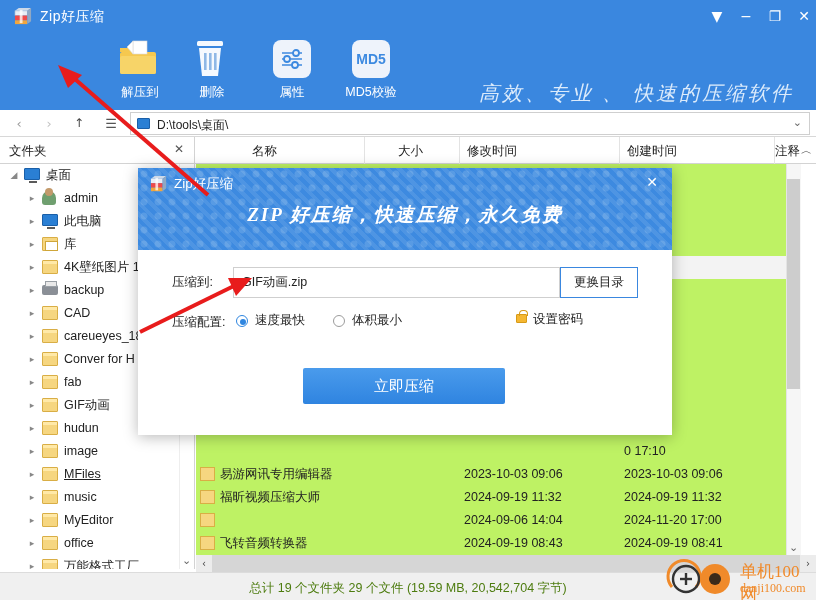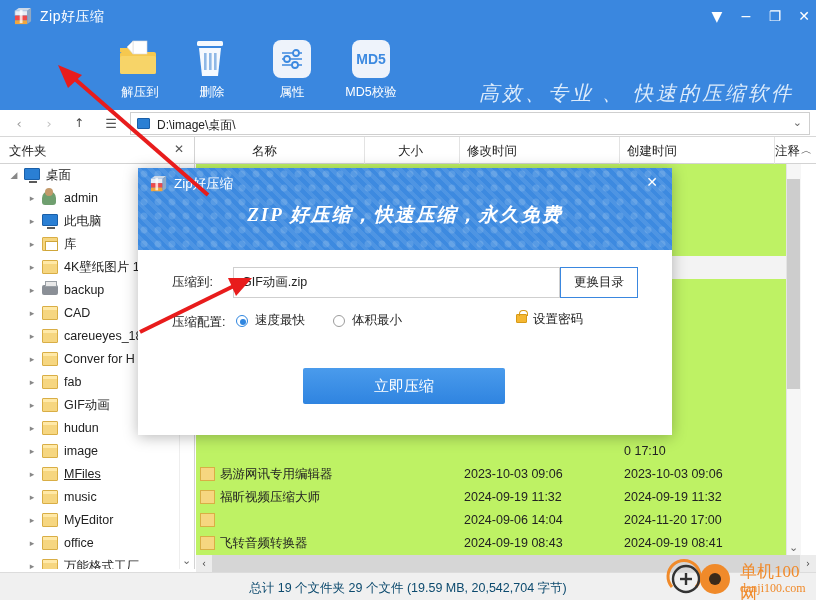--- a/index.html
+++ b/index.html
@@ -222,21 +222,21 @@
   }
   #fl-hleft { left:0; } #fl-hright { right:0; }
 
   
   #statusbar {
     position:absolute; left:0; top:572px; width:816px; height:28px;
     background:#f0f0f0; border-top:1px solid #dcdcdc;
   }
   #status-text {
     position:absolute; left:50%; transform:translateX(-50%); top:7px;
-    font-size:12.5px; color:#0c4a6e; white-space:nowrap;
+    font-size:12.5px; color:#4d7c0f; white-space:nowrap;
   }
   #watermark {
     position:absolute; right:4px; top:-16px; width:150px; height:44px;
   }
   #wm-brand {
     position:absolute; left:78px; top:3px; font-size:17px; color:#f08a2a;
     font-family:"Liberation Serif", serif; letter-spacing:0px;
   }
   #wm-url {
     position:absolute; left:78px; top:24px; font-size:12px; color:#f08a2a;
@@ -401,21 +401,21 @@
   </div>
 </div>
 
 <div id="navbar">
   <div class="nav-btn" id="nav-back">‹</div>
   <div class="nav-btn" id="nav-fwd">›</div>
   <div class="nav-btn" id="nav-up">↑</div>
   <div class="nav-btn" id="nav-list">☰</div>
   <div id="addr-box">
     <div id="addr-icon"></div>
-    <div id="addr-text">D:\image\桌面\</div>
+    <div id="addr-text">D:\tools\桌面\</div>
     <div id="addr-chevron">⌄</div>
   </div>
 </div>
 
 <div id="colhead">
   <div id="folder-head">
     <div id="folder-head-label">文件夹</div>
     <div id="folder-head-close">✕</div>
   </div>
   <div class="col" id="col-name">

